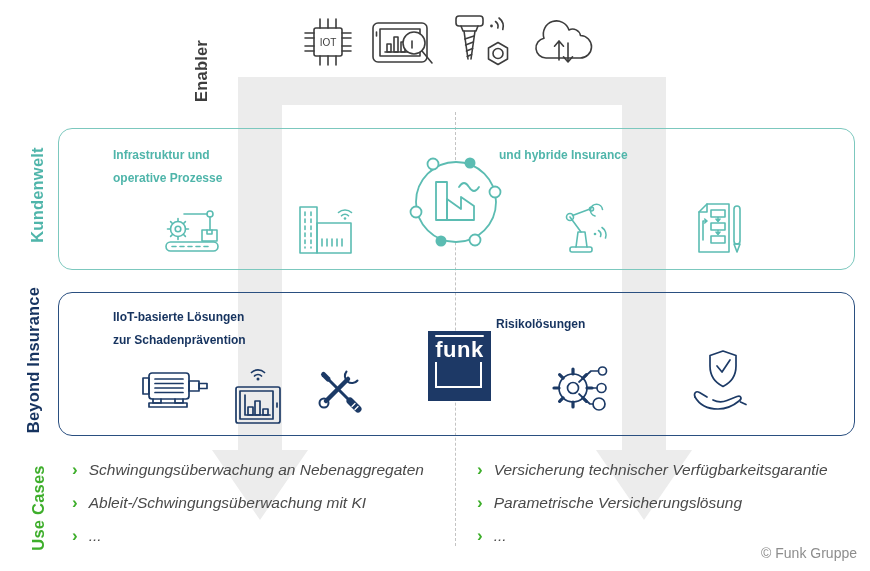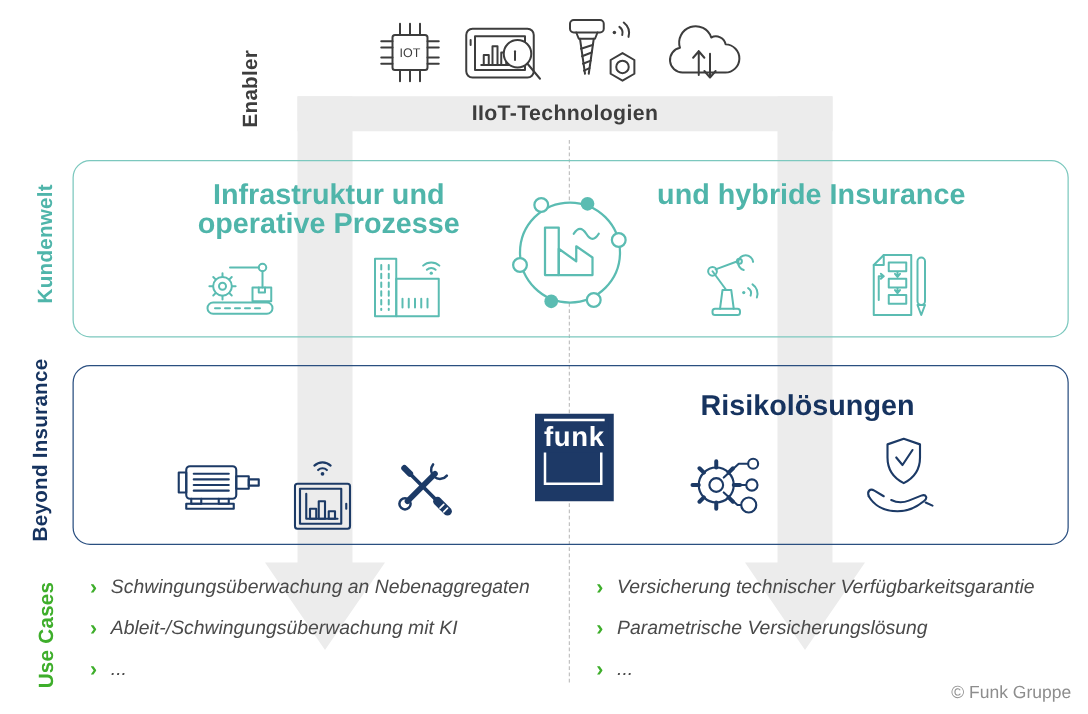--- a/index.html
+++ b/index.html
@@ -15,21 +15,21 @@
              display:flex;align-items:center;justify-content:space-between;}
   .rot-label{position:absolute;transform:translate(-50%,-50%) rotate(-90deg);
              white-space:nowrap;font-weight:bold;font-size:16.5px;letter-spacing:.2px;}
   .lbl-enabler{left:201px;top:71px;color:#3d3d3d;}
   .lbl-kw{left:37px;top:195px;color:#4fb5aa;}
   .lbl-bi{left:33px;top:360px;color:#16335f;}
   .lbl-uc{left:38px;top:508px;color:#3eae2b;}
   .box{position:absolute;left:58px;width:795px;border-radius:14px;background:transparent;}
   .box-kw{top:128px;height:140px;border:1.5px solid #7cc8be;}
   .box-bi{top:292px;height:142px;border:1.5px solid #2a4f80;}
-  .box-title{position:absolute;text-align:center;font-weight:bold;font-size:23px;line-height:23px;}
+  .box-title{position:absolute;font-weight:bold;font-size:12px;line-height:23px;}
   .kw-title{color:#4fb5aa;}
   .bi-title{color:#16335f;}
   .t-kw-left{left:54px;top:15px;width:300px;}
   .t-kw-right{left:440px;top:15px;width:300px;}
   .t-bi-left{left:54px;top:13px;width:300px;}
   .t-bi-right{left:437px;top:20px;width:300px;}
   .abs{position:absolute;}
   .funk-logo{position:absolute;left:369px;top:38px;width:63px;height:70px;background:#1d3966;}
   .funk-frame{position:absolute;left:7px;top:14px;right:9px;bottom:13px;border:2px solid #fff;}
   .funk-word{position:absolute;top:6px;left:0;width:100%;text-align:center;color:#fff;
@@ -95,21 +95,20 @@
     </span>
     <span>
       <svg width="68" height="54" viewBox="0 0 68 54" fill="none" stroke="#3d3d3d" stroke-width="1.6" stroke-linecap="round" stroke-linejoin="round">
         <path d="M16 43 a10 10 0 0 1 -2 -19.8 A13 13 0 0 1 39 15 a8 8 0 0 1 11.5 5.5 A9.2 9.2 0 0 1 50 43 Z"></path>
         <path d="M29 45 V26 M29 26 l-4.5 5.2 M29 26 l4.5 5.2"></path>
         <path d="M38 28 V47 M38 47 l-4.5 -5.2 M38 47 l4.5 -5.2"></path>
       </svg>
     </span>
   </div>
 
-  <div class="band-title">IIoT-Technologien</div>
 
   <div class="rot-label lbl-enabler">Enabler</div>
   <div class="rot-label lbl-kw">Kundenwelt</div>
   <div class="rot-label lbl-bi">Beyond Insurance</div>
   <div class="rot-label lbl-uc">Use Cases</div>
 
   <div class="box box-kw">
     <div class="box-title kw-title t-kw-left">
       <div>Infrastruktur und</div>
       <div>operative Prozesse</div>
@@ -180,20 +179,24 @@
         <path d="M31 15.5 v4 m0 0 l-2 -2.4 m2 2.4 l2 -2.4"></path>
         <path d="M31 28.5 v4 m0 0 l-2 -2.4 m2 2.4 l2 -2.4"></path>
         <path d="M16 38 V19 H20 m0 0 l-2.3 -2 m2.3 2 l-2.3 2"></path>
         <rect x="47" y="4" width="6" height="38" rx="3"></rect>
         <path d="M47 42 H53 L50 50 Z"></path>
       </svg>
     </span>
   </div>
 
   <div class="box box-bi">
+    <div class="box-title bi-title t-bi-left">
+      <div>IIoT-basierte Lösungen</div>
+      <div>zur Schadenprävention</div>
+    </div>
     <span class="abs" style="left:80px;top:74px;">
       <svg width="74" height="46" viewBox="0 0 74 46" fill="none" stroke="#1c3a66" stroke-width="1.7" stroke-linecap="round" stroke-linejoin="round">
         <rect x="10" y="6" width="40" height="26" rx="3"></rect>
         <rect x="4" y="11" width="6" height="16"></rect>
         <path d="M16 12 H44 M16 16.5 H44 M16 21 H44 M16 25.5 H44"></path>
         <rect x="50" y="14" width="10" height="10"></rect>
         <rect x="60" y="16.5" width="8" height="5"></rect>
         <path d="M14 32 v4 h8 v-4 M36 32 v4 h8 v-4"></path>
         <rect x="10" y="36" width="38" height="4"></rect>
       </svg>

